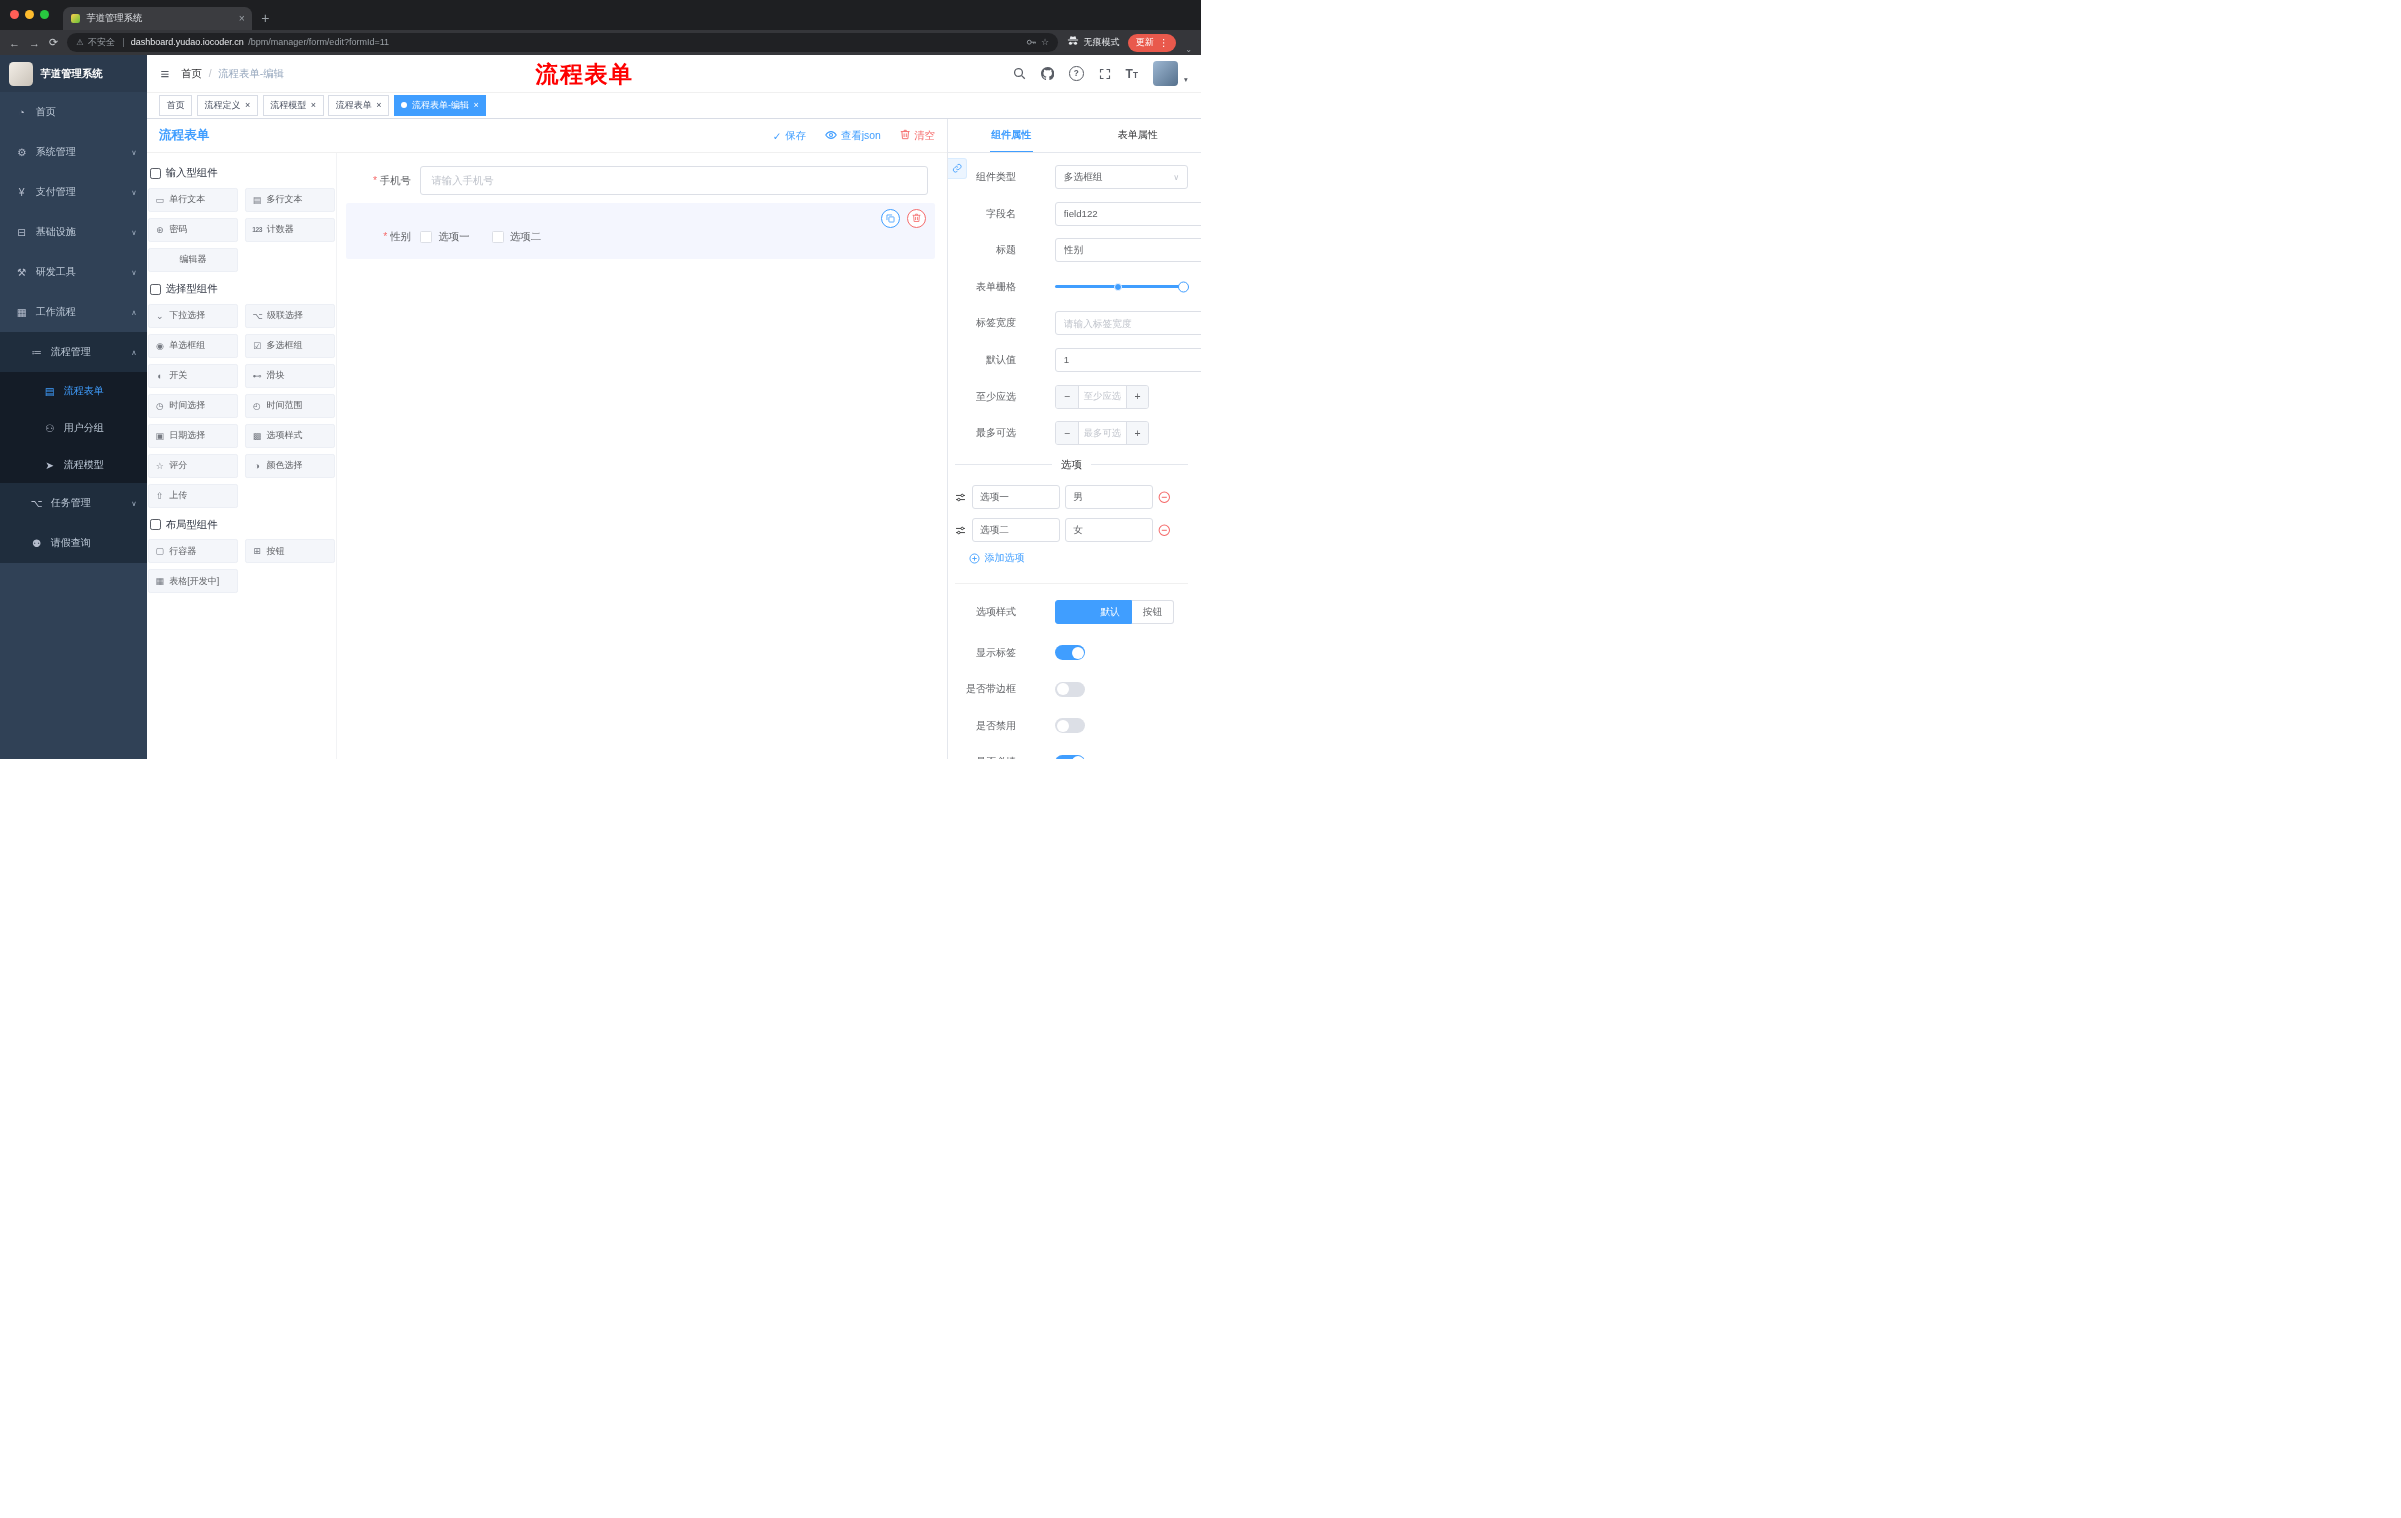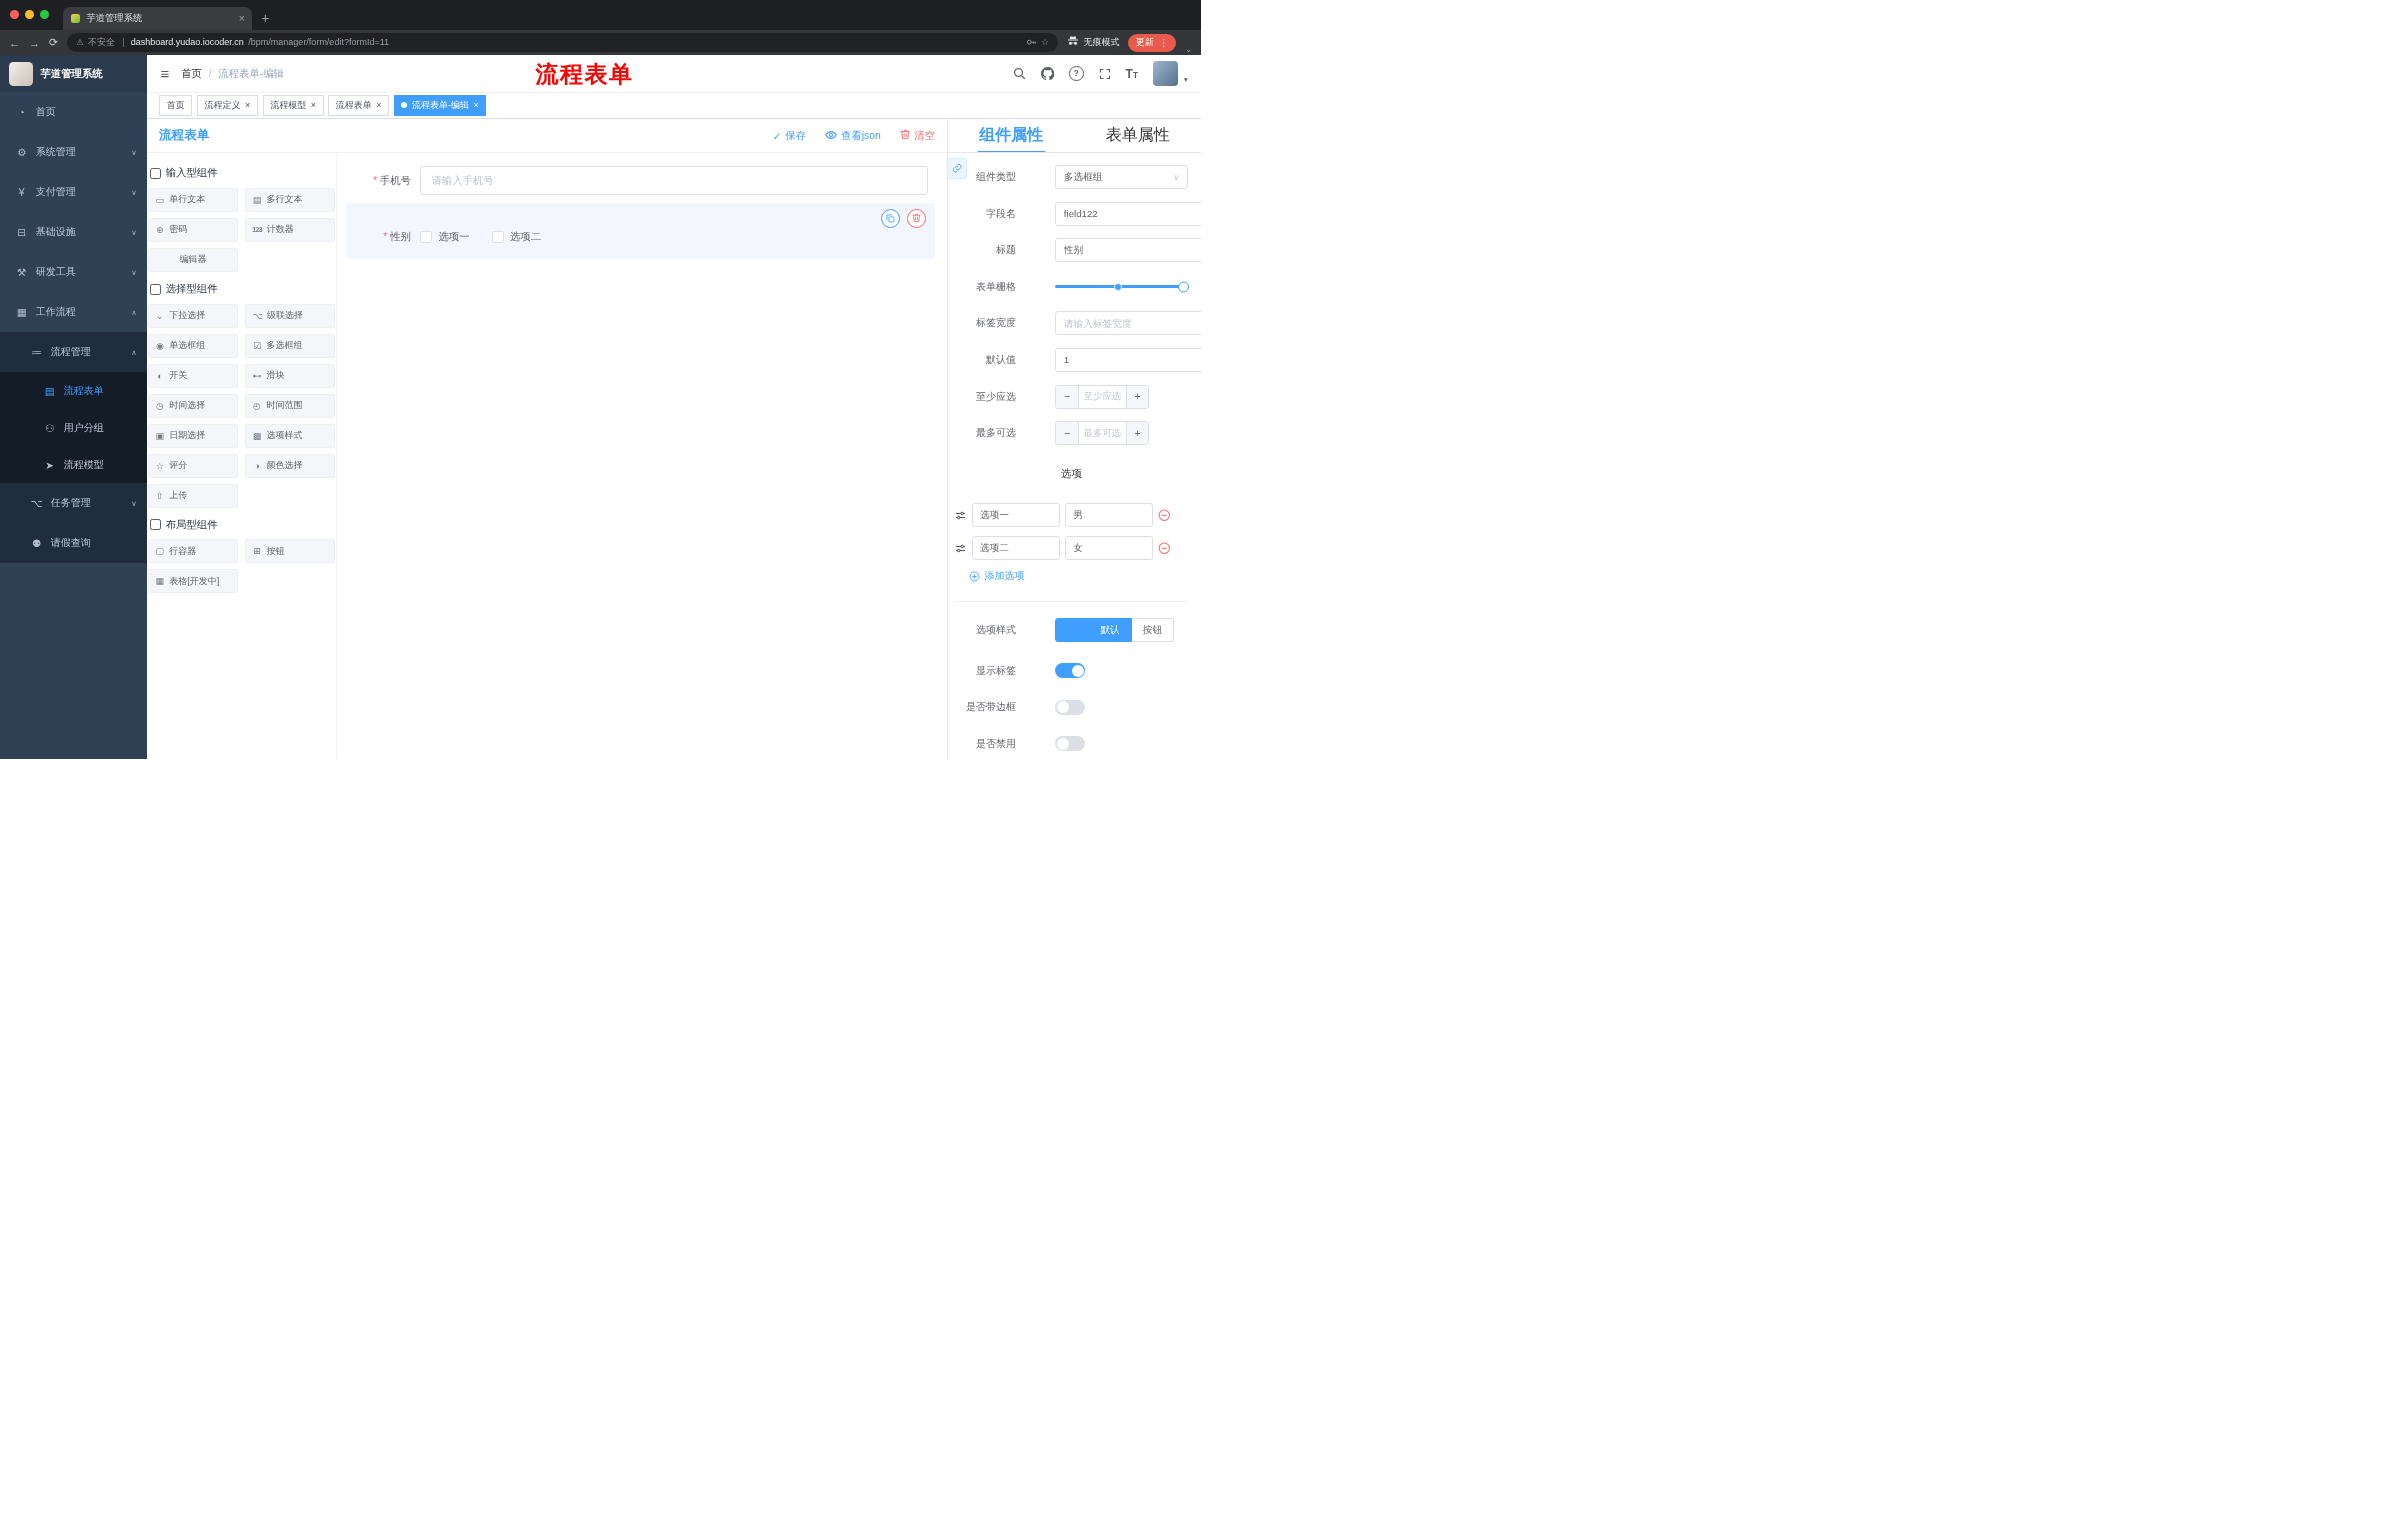--- a/index.html
+++ b/index.html
@@ -121,21 +121,21 @@
               justify-content:center;cursor:pointer;}
   .act-circle.copy{border:0.7px solid #409eff;color:#409eff;}
   .act-circle.del{border:0.7px solid #f56c6c;color:#f56c6c;}
   .cb-group{display:flex;gap:22px;align-items:center;}
   .checkbox{display:flex;align-items:center;gap:6px;font-size:10.4px;color:#606266;cursor:pointer;}
   .cbox{width:10.4px;height:10.4px;border:0.7px solid #dcdfe6;border-radius:1.5px;background:#fff;flex:none;}
 
   
   .props{width:253px;flex:none;display:flex;flex-direction:column;position:relative;background:#fff;}
   .props-tabs{height:33px;flex:none;display:flex;border-bottom:0.7px solid #e4e7ed;}
-  .ptab{flex:1;display:flex;align-items:center;justify-content:center;font-size:16px;color:#303133;cursor:pointer;}
+  .ptab{flex:1;display:flex;align-items:center;justify-content:center;font-size:10px;color:#303133;cursor:pointer;}
   .ptab .ptxt{height:100%;display:flex;align-items:center;border-bottom:1.5px solid transparent;padding:0 1.5px;box-sizing:border-box;}
   .ptab.active .ptxt{color:#409eff;border-bottom-color:#409eff;font-weight:bold;}
   .link-chip{position:absolute;left:0;top:39px;width:18px;height:19.3px;background:#ecf5ff;border:0.7px solid #d9ecff;
              border-left:none;border-radius:0 3px 3px 0;display:flex;align-items:center;justify-content:center;z-index:2;}
   .props-body{flex:1;padding:12px 13.4px 0 0;overflow:hidden;}
   .prow{display:flex;align-items:center;margin-bottom:12.6px;gap:32px;}
   .plabel{width:68px;flex:none;text-align:right;margin-right:7.4px;font-size:10px;color:#606266;}
   .psel{width:163px;height:24px;border:0.7px solid #dcdfe6;border-radius:3px;display:flex;align-items:center;
         justify-content:space-between;padding:0 7.4px;color:#606266;font-size:9.7px;box-sizing:border-box;cursor:pointer;}
   .caret{color:#c0c4cc;font-size:8.2px;}
@@ -146,21 +146,21 @@
          background:#409eff;border:1.5px solid #eaf3ff;}
   .shandle{position:absolute;right:-1.5px;top:50%;transform:translateY(-50%);width:11px;height:11px;border-radius:50%;
            background:#fff;border:1.5px solid #409eff;box-sizing:border-box;}
   .stepper{width:94px;height:24px;border:0.7px solid #dcdfe6;border-radius:3px;display:flex;overflow:hidden;
            background:#fff;box-sizing:border-box;}
   .sbtn{width:21.5px;flex:none;background:#f5f7fa;color:#606266;display:flex;align-items:center;justify-content:center;
         font-size:10.4px;cursor:pointer;}
   .sbtn.minus{border-right:0.7px solid #dcdfe6;}
   .sbtn.plus{border-left:0.7px solid #dcdfe6;}
   .sval{flex:1;display:flex;align-items:center;justify-content:center;font-size:9.3px;color:#c0c4cc;}
-  .pdiv{display:flex;align-items:center;gap:9px;margin:7.4px 0 13.4px 7.4px;flex-direction:column;}
+  .pdiv{display:flex;align-items:center;gap:9px;margin:7.4px 0 13.4px 7.4px;}
   .pdiv .line{flex:1;height:0.7px;background:#e4e7ed;}
   .pdiv .txt{font-size:10.4px;color:#303133;}
   .opt-row{display:flex;align-items:center;gap:5.2px;margin:0 0 9px 7.4px;}
   .opt-inp{width:88px;}
   .opt-del{color:#f56c6c;display:flex;cursor:pointer;}
   .drag{color:#303133;display:flex;cursor:move;}
   .add-opt{display:flex;align-items:center;gap:4.5px;color:#409eff;font-size:10px;margin:3px 0 18px 21px;cursor:pointer;}
   .hr{height:0.7px;background:#f0f0f0;margin:0 0 16.3px 7.4px;}
   .prow.style{margin-bottom:21px;}
   .seg{display:flex;}

